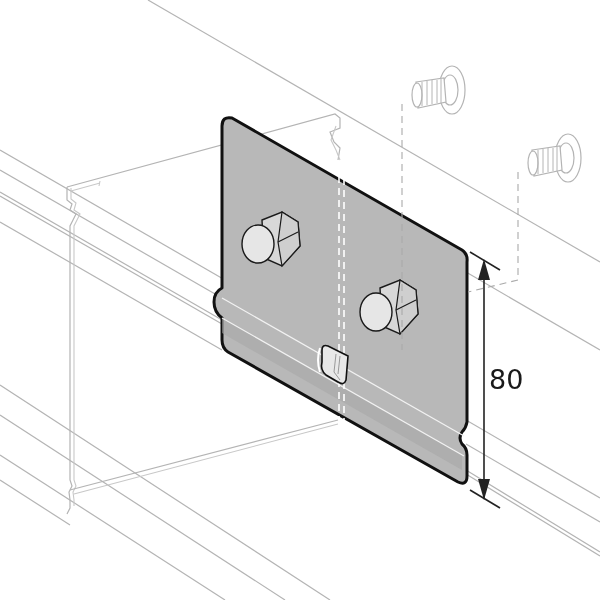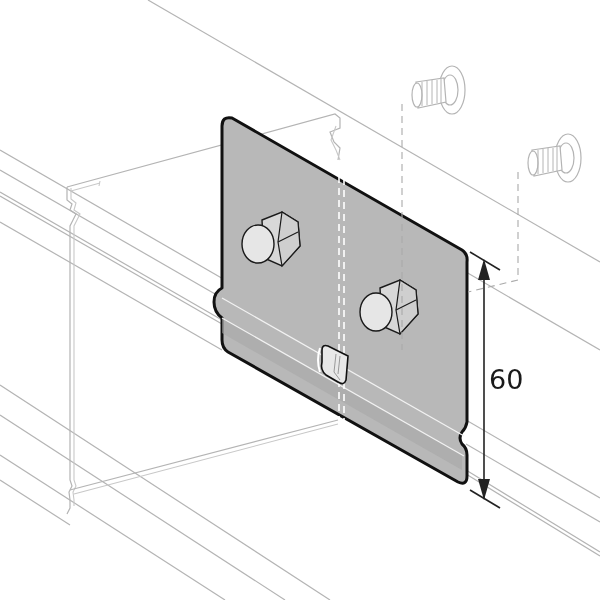--- a/index.html
+++ b/index.html
@@ -128,14 +128,14 @@
 
     <g>
       <line class="dim" x1="470" y1="252" x2="500" y2="270"></line>
       <line class="dim" x1="470" y1="490" x2="500" y2="508"></line>
       <line class="dim" x1="484" y1="262" x2="484" y2="498"></line>
       <polygon class="arrow" points="484,259 478,280 490,280"></polygon>
       <polygon class="arrow" points="484,500 478,479 490,479"></polygon>
     </g>
   </svg>
 
-  <div class="dim-label">60</div>
+  <div class="dim-label">80</div>
 </div>
 
 </body></html>

